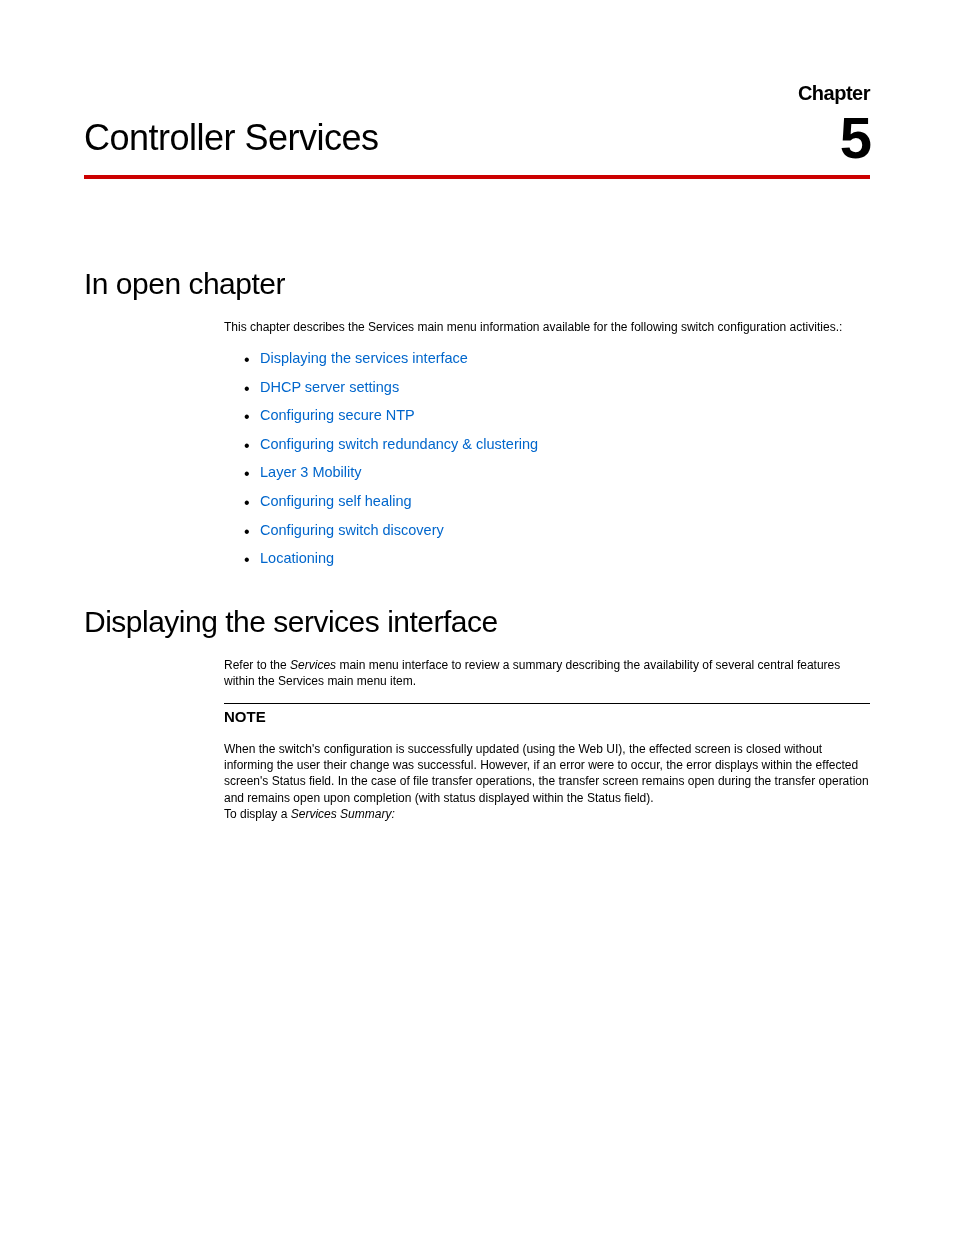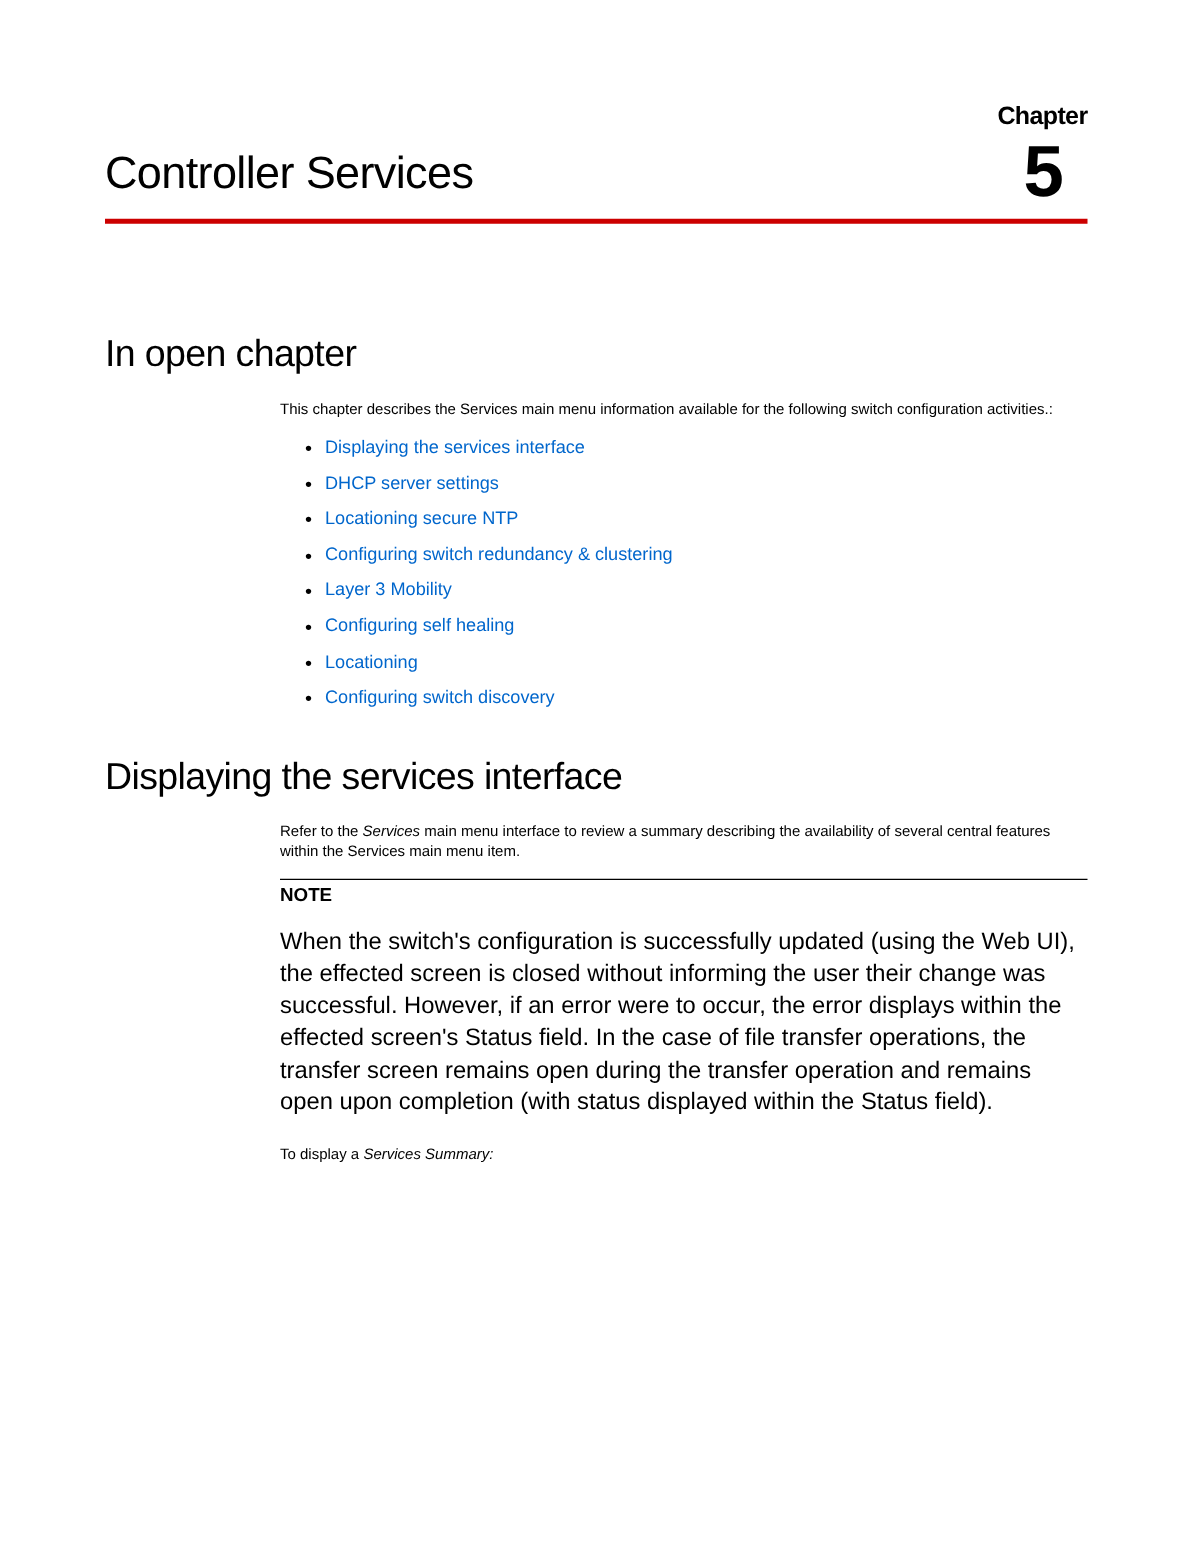--- a/index.html
+++ b/index.html
@@ -16,21 +16,21 @@
       padding: 82px 84px 60px 84px;
       position: relative;
     }
     .header-row {
       display: flex;
       justify-content: space-between;
       align-items: flex-end;
       margin-bottom: 8px;
     }
     .chapter-label-wrap {
-      text-align: center;
+      text-align: right;
     }
     .chapter-label {
       font-family: "Arial Narrow", Arial, sans-serif;
       font-weight: bold;
       font-size: 20px;
       letter-spacing: -0.5px;
       margin-bottom: 4px;
       display: block;
     }
     .chapter-number {
@@ -98,23 +98,22 @@
       margin-bottom: 4px;
     }
     .note-label {
       font-family: "Arial Narrow", Arial, sans-serif;
       font-weight: bold;
       font-size: 15px;
       letter-spacing: 0px;
       margin-bottom: 16px;
     }
     .note-body {
-      font-size: 19px;
+      font-size: 12px;
       line-height: 1.35;
-      margin-bottom: 20px;
     }
     .italic {
       font-style: italic;
     }
   </style>
 </head>
 <body>
 
 <div class="header-row">
   <h1 class="page-title">Controller Services</h1>
@@ -124,26 +123,26 @@
   </div>
 </div>
 <hr class="red-rule">
 
 <h2 class="section-heading">In open chapter</h2>
 <div class="content-block">
   <p class="intro-para">This chapter describes the Services main menu information available for the following switch configuration activities.:</p>
   <ul class="bullet-list">
     <li><a class="link">Displaying the services interface</a></li>
     <li><a class="link">DHCP server settings</a></li>
-    <li><a class="link">Locationing secure NTP</a></li>
+    <li><a class="link">Configuring secure NTP</a></li>
     <li><a class="link">Configuring switch redundancy &amp; clustering</a></li>
     <li><a class="link">Layer 3 Mobility</a></li>
     <li><a class="link">Configuring self healing</a></li>
+    <li><a class="link">Configuring switch discovery</a></li>
     <li><a class="link">Locationing</a></li>
-    <li><a class="link">Configuring switch discovery</a></li>
   </ul>
 </div>
 
 <h2 class="section-heading">Displaying the services interface</h2>
 <div class="content-block">
   <p class="intro-para">
     <span>Refer to the </span><span class="italic">Services</span><span> main menu interface to review a summary describing the availability of several central features within the Services main menu item.</span>
   </p>
   <hr class="note-rule">
   <div class="note-label">NOTE</div>

